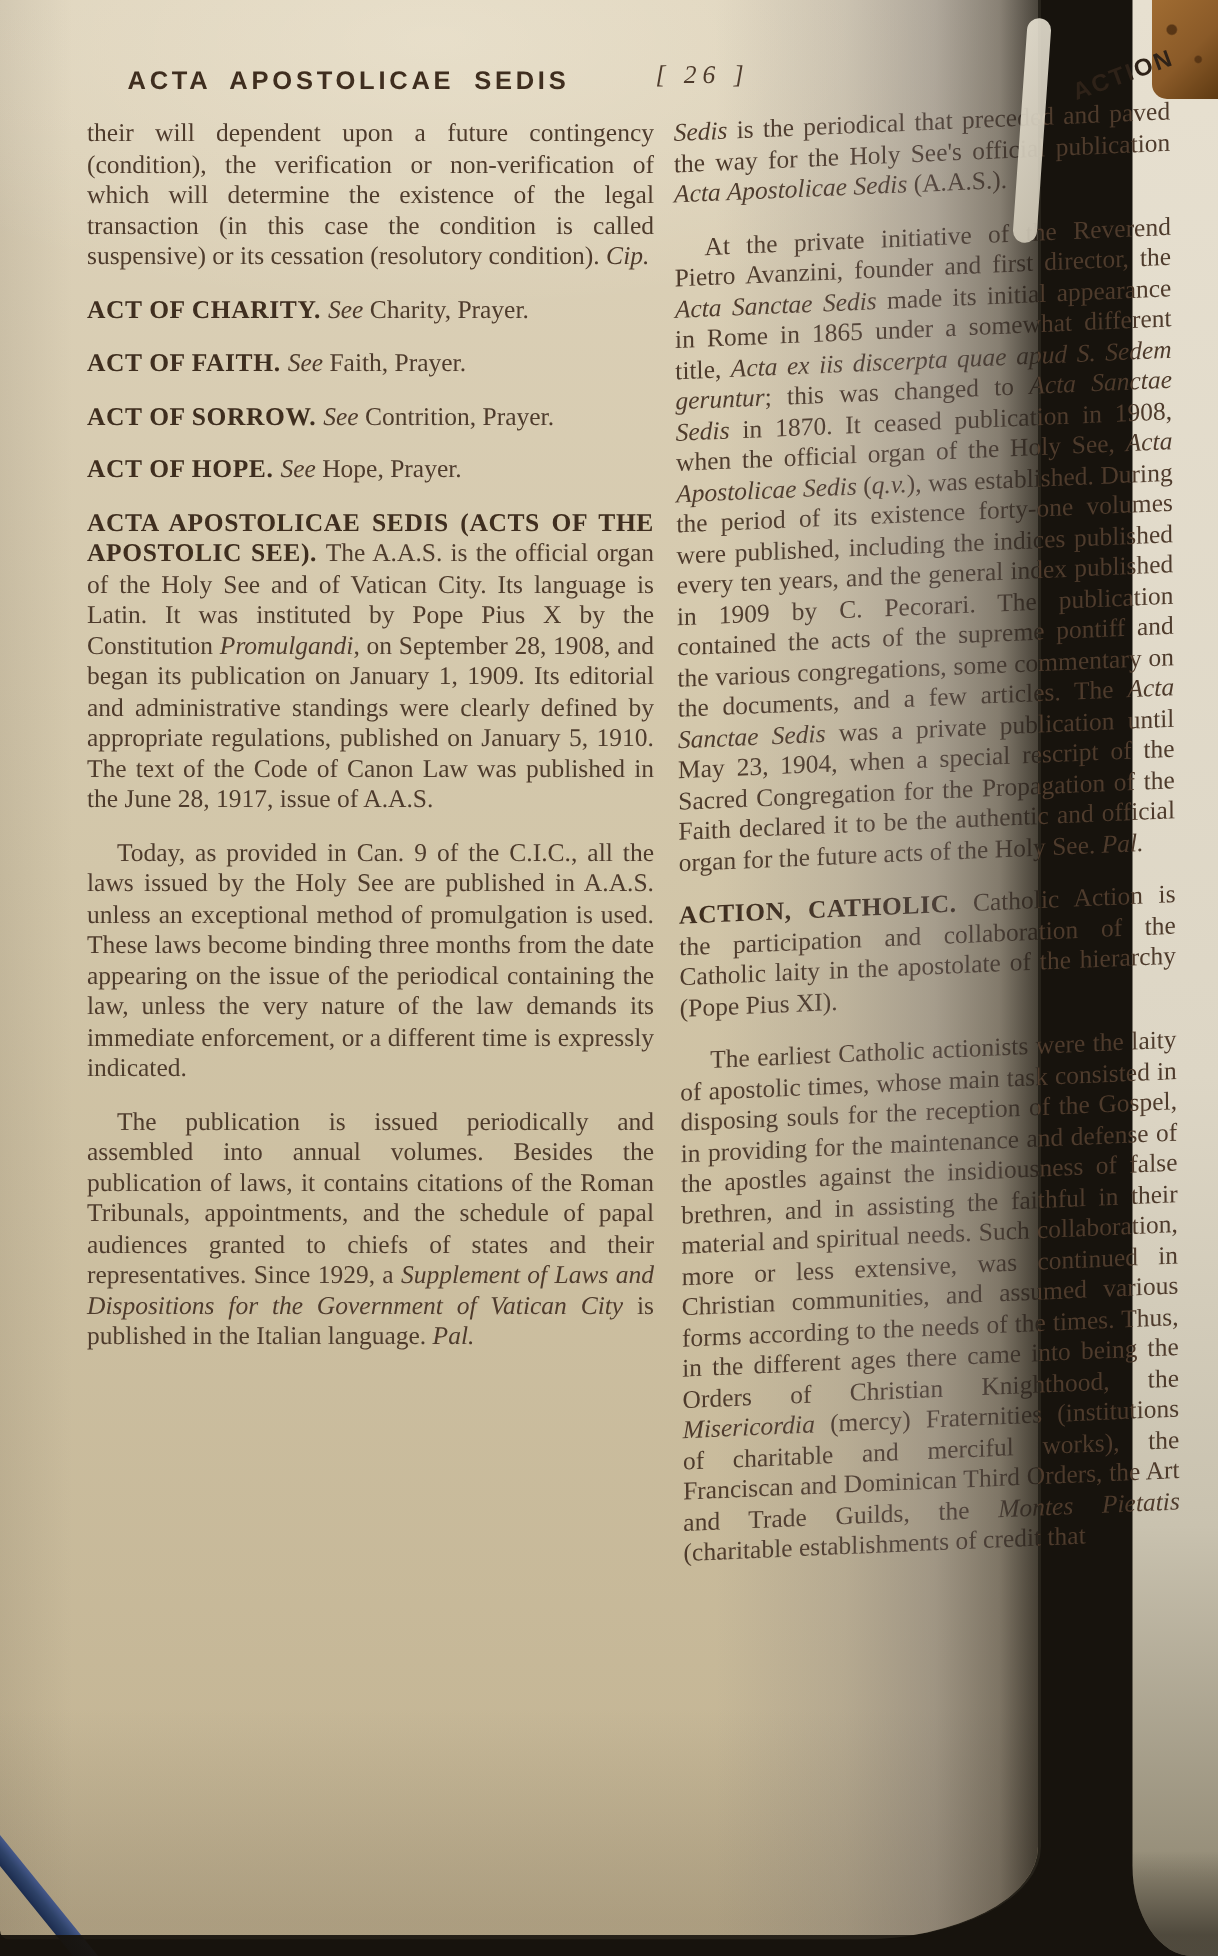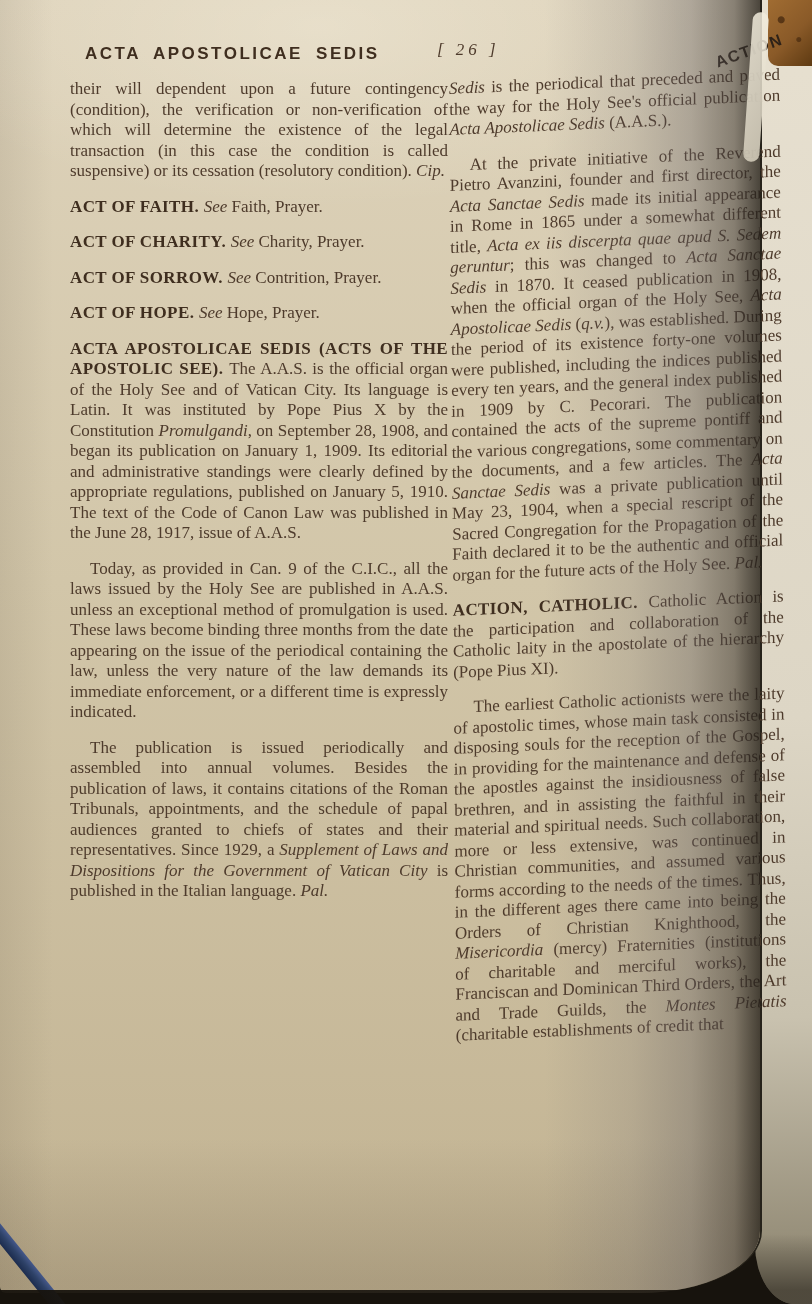--- a/index.html
+++ b/index.html
@@ -24,21 +24,21 @@
 
   
   .cork { position:absolute; right:0; top:0; width:44px; height:66px;
     background:
       radial-gradient(circle at 30% 30%, rgba(40,18,2,.55) 0 3px, transparent 4px),
       radial-gradient(circle at 70% 60%, rgba(40,18,2,.45) 0 2px, transparent 3px),
       linear-gradient(135deg, #a06c32 0%, var(--cork) 55%, var(--cork-dark) 100%);
     border-bottom-left-radius:10px; }
 
   
-  .page { position:absolute; left:0; top:0; width:760px; height:1293px;
+  .page { position:absolute; left:0; top:0; width:692px; height:1293px;
     background:
       radial-gradient(ellipse 600px 260px at 42% 2%, rgba(255,251,238,.30), transparent 70%),
       linear-gradient(to right, rgba(70,58,44,.10) 0%, rgba(70,58,44,0) 7%),
       linear-gradient(to bottom, rgba(70,58,44,0) 88%, rgba(70,58,44,.18) 99%),
       linear-gradient(to bottom, var(--page-light) 0%, var(--page) 45%, var(--page-dark) 100%);
     border-bottom-right-radius:120px 62px; border-bottom-left-radius:6px;
     box-shadow:2px 0 0 var(--edge-line); }
 
   
   .curl-shadow { position:absolute; right:0; top:0; width:215px; height:100%;
@@ -54,21 +54,21 @@
     font-family:"Liberation Sans","DejaVu Sans",sans-serif; font-weight:bold;
     font-size:17px; letter-spacing:2.5px; word-spacing:6px; color:var(--bold-ink); }
   .page-number { position:absolute; left:437px; top:40px; font-size:17px;
     letter-spacing:4px; color:var(--ink);font-style:italic; }
   .action-head { position:absolute; left:714px; top:42px;
     font-family:"Liberation Sans","DejaVu Sans",sans-serif; font-weight:bold;
     font-size:16px; letter-spacing:1.5px; color:#2e2218; transform:rotate(-20deg); }
 
   .col { position:absolute; top:79px; color:var(--ink); font-size:17px;
     line-height:20.5px; text-align:justify; hyphens:auto; }
-  .col-left  { left:70px;  width:378px; }
+  .col-left  { left:58px;  width:378px; }
   .col-right { left:449px; width:331px; transform:skewY(-2.1deg) rotate(-0.4deg);
     transform-origin:0 0; }
   .col p { margin-bottom:15px; }
   .col p.indent { text-indent:20px; }
   .col .b { font-weight:bold; color:var(--bold-ink); letter-spacing:.4px; }
   .col .i { font-style:italic; }
 
   
   .navy-stripe { position:absolute; left:-14px; top:1206px; width:150px; height:13px;
     background:linear-gradient(to bottom, #45588a 0%, var(--navy) 45%, #1c2c4e 100%);
@@ -87,22 +87,22 @@
   <div class="fore-edge-shade"></div>
   <div class="cork"></div>
 
   <div class="page">
     <span class="header-title">ACTA APOSTOLICAE SEDIS</span>
     <span class="page-number">[ 26 ]</span>
     <span class="action-head">ACTION</span>
 
     <div class="col col-left">
         <p class="para"><span>their will dependent upon a future contingency (condition), the verification or non-verification of which will determine the existence of the legal transaction (in this case the condition is called suspensive) or its cessation (resolutory condition). </span><span class="i">Cip.</span></p>
+        <p class="entry"><span class="b">ACT OF CHARITY. </span><span class="i">See</span><span> Charity, Prayer.</span></p>
         <p class="entry"><span class="b">ACT OF FAITH. </span><span class="i">See</span><span> Faith, Prayer.</span></p>
-        <p class="entry"><span class="b">ACT OF CHARITY. </span><span class="i">See</span><span> Charity, Prayer.</span></p>
         <p class="entry"><span class="b">ACT OF SORROW. </span><span class="i">See</span><span> Contrition, Prayer.</span></p>
         <p class="entry"><span class="b">ACT OF HOPE. </span><span class="i">See</span><span> Hope, Prayer.</span></p>
         <p class="entry"><span class="b">ACTA APOSTOLICAE SEDIS (ACTS OF THE APOSTOLIC SEE). </span><span>The A.A.S. is the official organ of the Holy See and of Vatican City. Its language is Latin. It was instituted by Pope Pius X by the Constitution </span><span class="i">Promulgandi</span><span>, on September 28, 1908, and began its publication on January 1, 1909. Its editorial and administrative standings were clearly defined by appropriate regulations, published on January 5, 1910. The text of the Code of Canon Law was published in the June 28, 1917, issue of A.A.S.</span></p>
         <p class="para indent"><span>Today, as provided in Can. 9 of the C.I.C., all the laws issued by the Holy See are published in A.A.S. unless an exceptional method of promulgation is used. These laws become binding three months from the date appearing on the issue of the periodical containing the law, unless the very nature of the law demands its immediate enforcement, or a different time is expressly indicated.</span></p>
         <p class="para indent"><span>The publication is issued periodically and assembled into annual volumes. Besides the publication of laws, it contains citations of the Roman Tribunals, appointments, and the schedule of papal audiences granted to chiefs of states and their representatives. Since 1929, a </span><span class="i">Supplement of Laws and Dispositions for the Government of Vatican City</span><span> is published in the Italian language. </span><span class="i">Pal.</span></p>
       </div>
     <div class="col col-right">
         <p class="para"><span class="i">Sedis</span><span> is the periodical that preceded and paved the way for the Holy See's official publication </span><span class="i">Acta Apostolicae Sedis</span><span> (A.A.S.).</span></p>
         <p class="para indent"><span>At the private initiative of the Reverend Pietro Avanzini, founder and first director, the </span><span class="i">Acta Sanctae Sedis</span><span> made its initial appearance in Rome in 1865 under a somewhat different title, </span><span class="i">Acta ex iis discerpta quae apud S. Sedem geruntur</span><span>; this was changed to </span><span class="i">Acta Sanctae Sedis</span><span> in 1870. It ceased publication in 1908, when the official organ of the Holy See, </span><span class="i">Acta Apostolicae Sedis</span><span> (</span><span class="i">q.v.</span><span>), was established. During the period of its existence forty-one volumes were published, including the indices published every ten years, and the general index published in 1909 by C. Pecorari. The publication contained the acts of the supreme pontiff and the various congregations, some commentary on the documents, and a few articles. The </span><span class="i">Acta Sanctae Sedis</span><span> was a private publication until May 23, 1904, when a special rescript of the Sacred Congregation for the Propagation of the Faith declared it to be the authentic and official organ for the future acts of the Holy See. </span><span class="i">Pal.</span></p>
         <p class="entry"><span class="b">ACTION, CATHOLIC. </span><span>Catholic Action is the participation and collaboration of the Catholic laity in the apostolate of the hierarchy (Pope Pius XI).</span></p>

